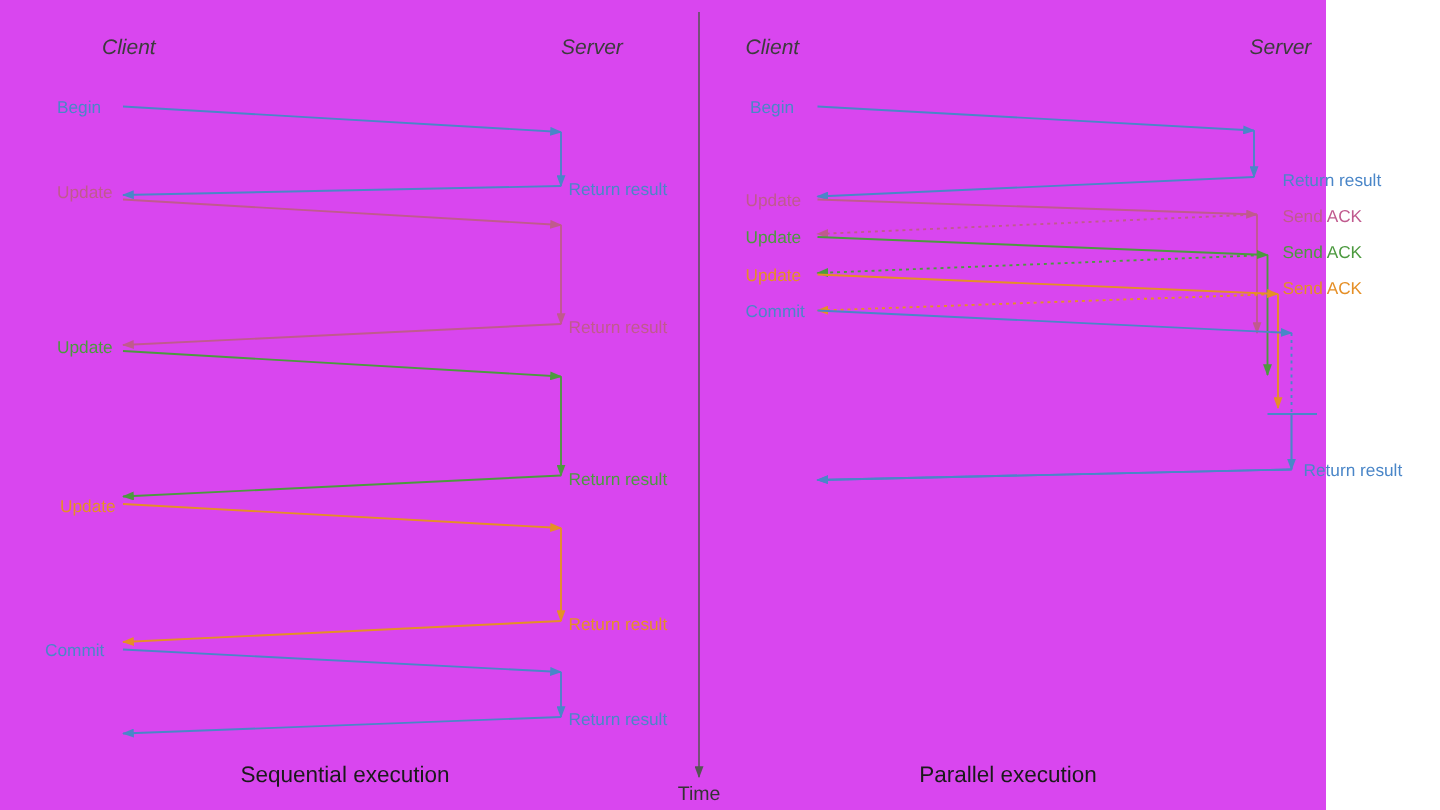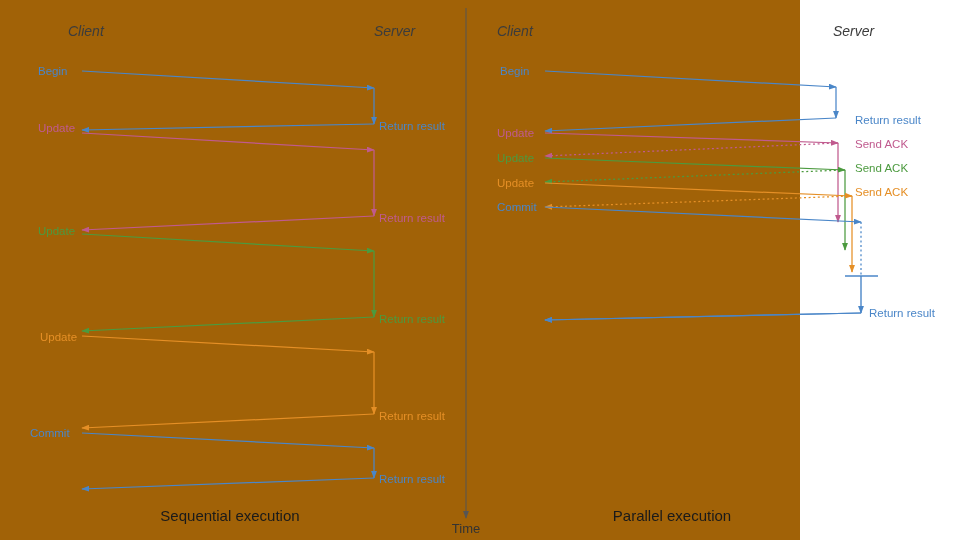--- a/index.html
+++ b/index.html
@@ -9,23 +9,23 @@
     background: #ffffff;
   }
   body {
     width: 960px;
     height: 540px;
     overflow: hidden;
     font-family: "Liberation Sans", sans-serif;
   }
   #diagram-root {
     position: relative;
-    width: 800px;
+    width: 884px;
     height: 540px;
-    background: #a16207;
+    background: #d946ef;
   }
   svg#seq-svg {
     display: block;
     width: 960px;
     height: 540px;
   }
   .lane-title {
     font-family: "Liberation Sans", sans-serif;
     font-size: 14px;
     font-style: italic;

